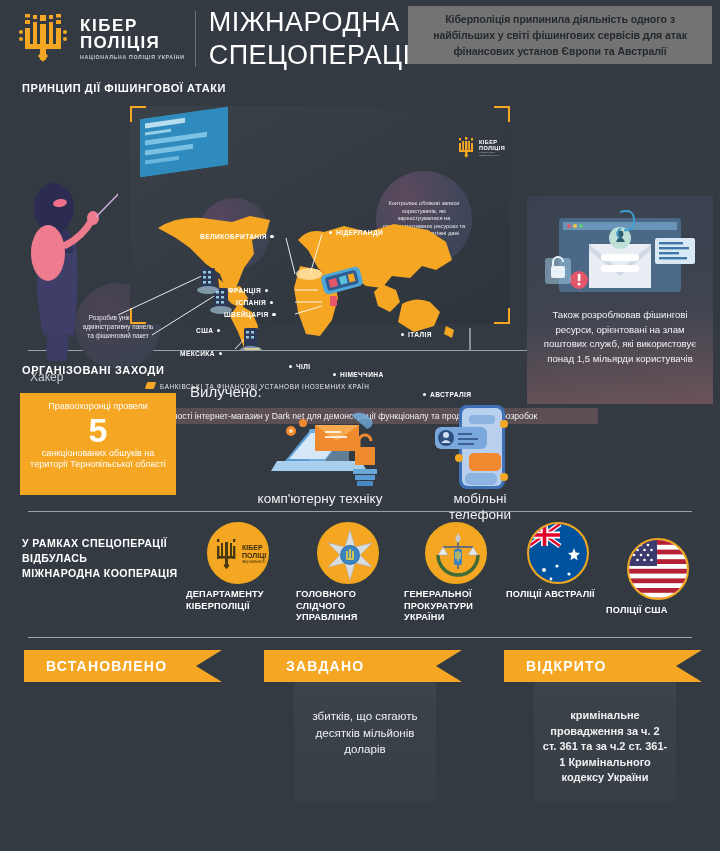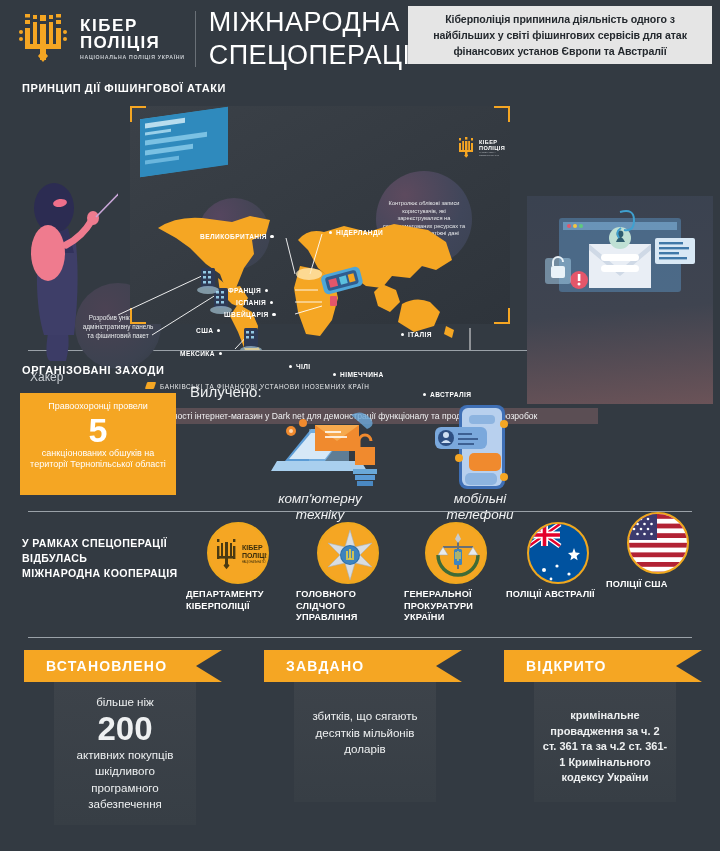--- a/index.html
+++ b/index.html
@@ -16,21 +16,21 @@
   .trident { width:58px; height:58px; position:relative; flex:0 0 auto; }
   .logo-text { margin-left:8px; }
   .logo-l1 { font-size:17px; font-weight:bold; letter-spacing:1.6px; line-height:17px; color:#fff; }
   .logo-l2 { font-size:17px; font-weight:bold; letter-spacing:1.3px; line-height:18px; color:#fff; }
   .logo-l3 { font-size:5.2px; font-weight:bold; letter-spacing:0.7px; line-height:6.5px; color:#c9cdd2; margin-top:2px; }
   .logo-sep { width:1px; height:56px; background:#6a7077; margin:0 13px 0 10px; }
   .title-block { line-height:33px; }
   .title-block div { font-size:27px; letter-spacing:0.5px; color:#ffffff; font-weight:normal; }
   .header-banner {
     position:absolute; right:8px; top:6px; width:304px;
-    background:#e5e5e5; color:#24292e; text-align:center;
+    background:#737373; color:#24292e; text-align:center;
     font-size:10.6px; font-weight:bold; line-height:16px;
     padding:5px 6px; letter-spacing:-0.1px;
   }
   
   .map-section { position:relative; height:272px; }
   .sec-heading {
     font-size:11px; font-weight:bold; letter-spacing:0.6px; color:#ffffff;
   }
   .map-heading { position:absolute; left:22px; top:4px; }
   .map-stage {
@@ -90,38 +90,38 @@
   .measures { position:relative; height:160px; }
   .measures .sec-heading { position:absolute; left:22px; top:13px; }
   .orange-box {
     position:absolute; left:20px; top:42px; width:156px; height:102px;
     background:#f5a623; color:#ffffff; text-align:center; padding:8px 6px;
   }
   .orange-box .top { font-size:9px; line-height:11px; }
   .orange-box .big { font-size:34px; font-weight:bold; line-height:36px; }
   .orange-box .bot { font-size:9px; line-height:11px; }
   .vyl { position:absolute; left:190px; top:32px; font-size:15px; color:#eef0f1; }
-  .item { position:absolute; text-align:center;font-style:italic; }
+  .item { position:absolute; text-align:center; }
   .item .cap { font-size:13.5px; line-height:16px; color:#f0f1f2; }
   .it-comp { left:255px; top:52px; width:130px; }
   .it-phone { left:425px; top:52px; width:110px; }
   .it-disk { left:560px; top:52px; width:130px; }
   .art { height:88px; position:relative; }
   
   .coop { position:relative; height:125px; }
   .coop-title { position:absolute; left:22px; top:24px; font-size:10.6px; font-weight:bold; line-height:15px; letter-spacing:0.4px; }
   .medal { position:absolute; width:104px; }
   .medal .ring { width:62px; height:62px; border-radius:50%; margin:0 auto; position:relative;
     border:2.5px solid #f0a81e; background:#f5a623; overflow:hidden; }
   .medal .arc { position:absolute; width:72px; height:72px; left:-7.5px; top:-7.5px;
     border-radius:50%; border:2px solid transparent; border-top-color:#d49418; border-left-color:#d49418;
     transform:rotate(-35deg); }
   .medal .cap { font-size:9.2px; font-weight:bold; line-height:11.5px; letter-spacing:0.2px; margin-top:5px; }
   .m1 { left:186px; top:10px; } .m2 { left:296px; top:10px; }
-  .m3 { left:404px; top:10px; } .m4 { left:506px; top:10px; } .m5 { left:606px; top:0; }
+  .m3 { left:404px; top:10px; } .m4 { left:506px; top:10px; } .m5 { left:606px; top:26px; }
   
   .bottom { position:relative; height:200px; }
   .card { position:absolute; top:12px; width:200px; }
   .card .tag {
     position:relative; height:32px; background:#f5a623; color:#fff;
     font-size:14px; font-weight:bold; letter-spacing:1.2px;
     display:flex; align-items:center; padding-left:22px; width:172px;
   }
   .card .tag::after {
     content:""; position:absolute; right:-26px; top:0; width:0; height:0;
@@ -359,20 +359,21 @@
         <path d="M83 8 q14 -4 14 8 t-10 10" stroke="#3fa0cf" stroke-width="2" fill="none"></path>
         <path d="M84 24 q-6 4 -2 10" stroke="#3fa0cf" stroke-width="2" fill="none"></path>
         <circle cx="42" cy="76" r="9" fill="#e4566a"></circle>
         <rect x="40.8" y="70" width="2.6" height="7" fill="#fff"></rect>
           <circle cx="42" cy="80" r="1.5" fill="#fff"></circle>
         <rect x="8" y="54" width="26" height="26" rx="3" fill="#9fc6e0" opacity=".55"></rect>
         <path d="M16 62 v-4 a5 5 0 0 1 10 0" stroke="#e9f2f8" stroke-width="2" fill="none"></path>
         <rect x="14" y="62" width="14" height="12" rx="2" fill="#e9f2f8"></rect>
       </svg>
     </div>
+    <div class="phish-text">Також розроблював фішингові ресурси, орієнтовані на злам поштових служб, які використовує понад 1,5 мільярди користувачів</div>
   </div>
 
   <div class="darknet-bar">Мав у власності інтернет-магазин у Dark net для демонстрації функціоналу та продажу своїх розробок</div>
 </div>
 
 <div class="divider"></div>
 
 <div class="measures">
   <div class="sec-heading">ОРГАНІЗОВАНІ ЗАХОДИ</div>
 
@@ -564,25 +565,20 @@
     </div>
     <div class="cap">ПОЛІЦІЇ США</div>
   </div>
 </div>
 
 <div class="divider"></div>
 
 <div class="bottom">
   <div class="card c1">
     <div class="tag">ВСТАНОВЛЕНО</div>
-    <div class="body">
-      <div>більше ніж</div>
-      <div class="big">200</div>
-      <div>активних покупців шкідливого програмного забезпечення</div>
-    </div>
   </div>
 
   <div class="card c2">
     <div class="tag">ЗАВДАНО</div>
     <div class="body">
       <div>збитків, що сягають десятків мільйонів доларів</div>
     </div>
   </div>
 
   <div class="card c3">

